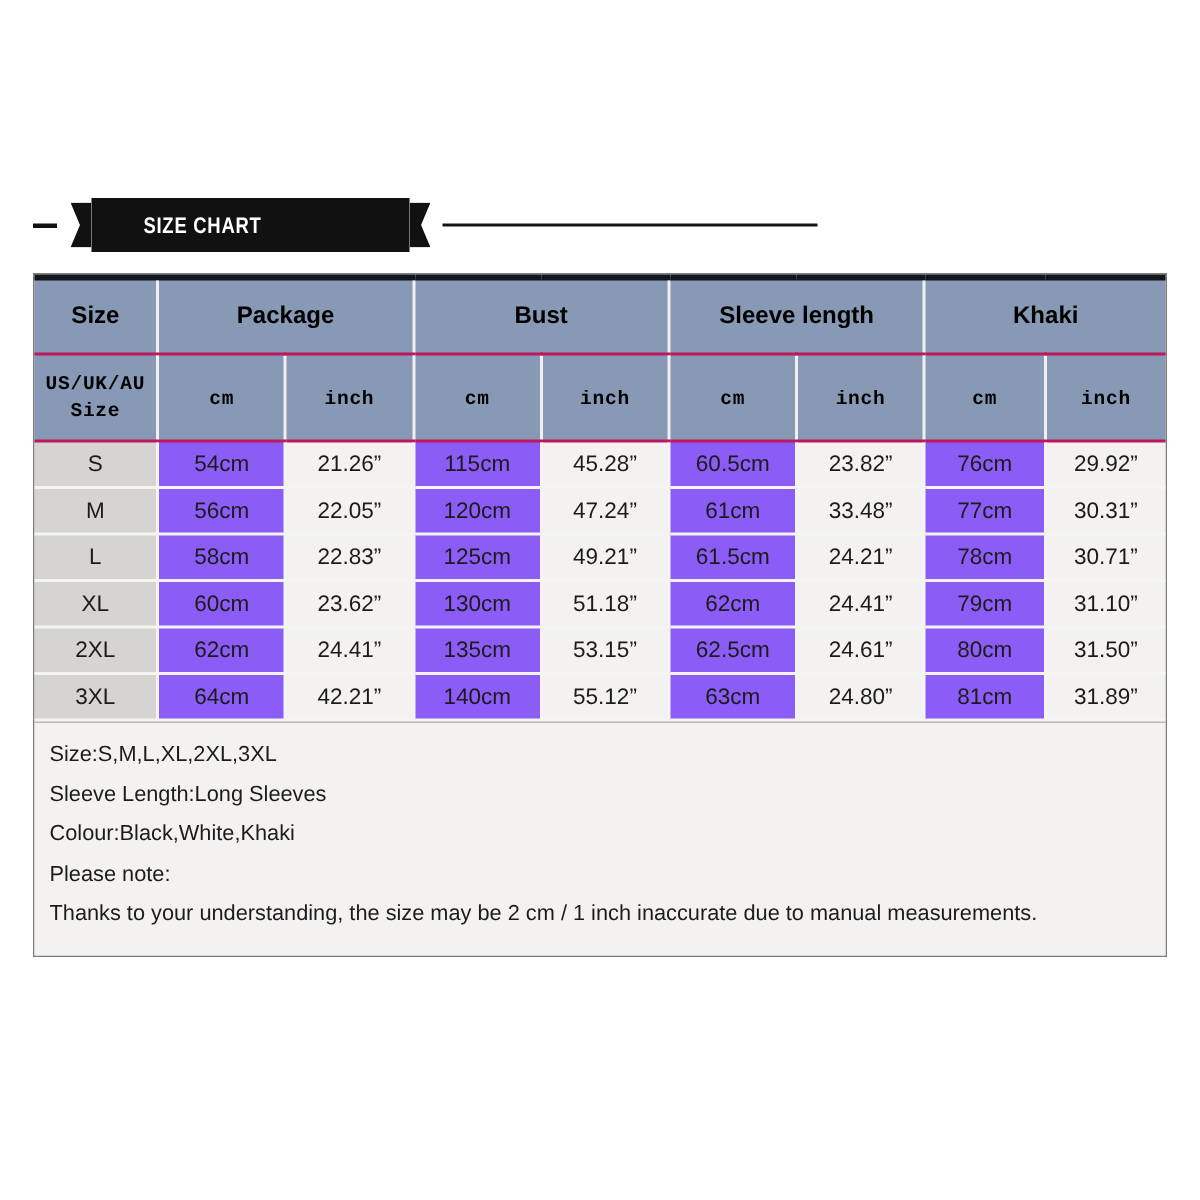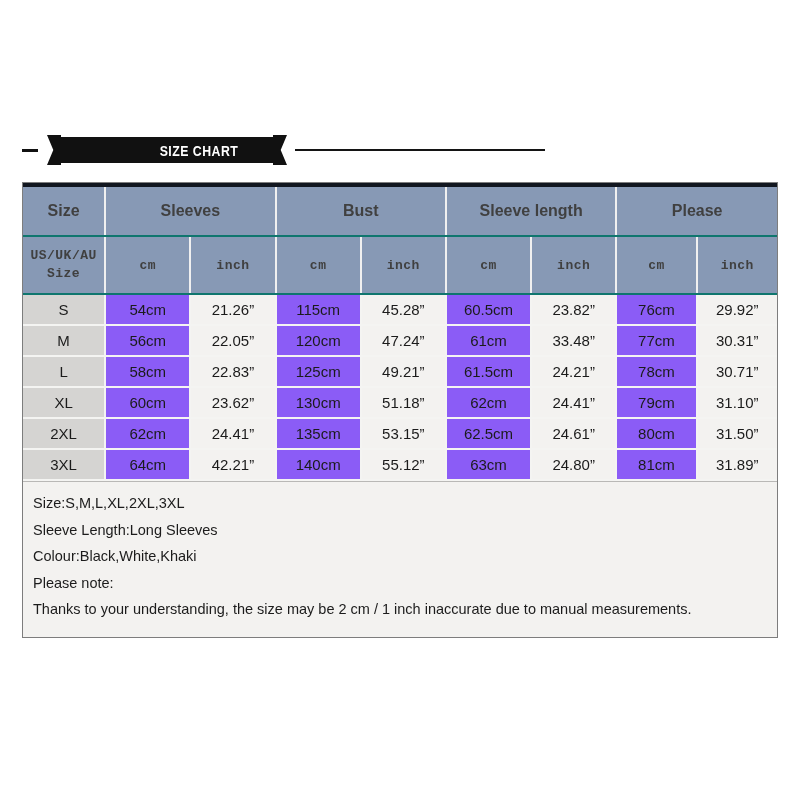--- a/index.html
+++ b/index.html
@@ -45,26 +45,26 @@
     flex: 0 0 auto;
   }
   .ribbon-tail.left {
     clip-path: polygon(0 0, 100% 0, 100% 100%, 0 100%, 45% 50%);
   }
   .ribbon-tail.right {
     clip-path: polygon(0 0, 100% 0, 55% 50%, 100% 100%, 0 100%);
   }
   .ribbon-body {
     background: #111111;
-    height: 26px;
+    height: 36px;
     min-width: 160px;
     padding: 0 26px;
     display: flex;
     align-items: center;
-    justify-content: flex-end;
+    justify-content: flex-start;
     flex: 0 0 auto;
   }
   .ribbon-title {
     color: #ffffff;
     font-size: 15px;
     font-weight: bold;
     letter-spacing: 0.6px;
     transform: scaleX(0.82);
     white-space: nowrap;
     font-family: "Liberation Sans", sans-serif;
@@ -96,23 +96,23 @@
   table.size-table td, table.size-table th {
     padding: 0;
     margin: 0;
     text-align: center;
     vertical-align: middle;
   }
 
   
   .hdr {
     background: #8799b5;
-    color: #404040;
+    color: #000000;
     border-right: 2px solid #f0f0f0;
-    border-bottom: 2px solid #0f766e;
+    border-bottom: 2px solid #be185d;
     font-weight: bold;
   }
   .hdr-top {
     height: 48px;
     font-size: 16px;
     border-top: 4px solid #11161f;
   }
   .hdr-sub {
     height: 56px;
     font-size: 13px;
@@ -190,24 +190,24 @@
         <col style="width:11.3%">
       <col style="width:11.3%">
         <col style="width:11.3%">
       <col style="width:10.65%">
         <col style="width:10.65%">
     </colgroup>
 
     <thead>
       <tr>
         <th class="hdr hdr-top">Size</th>
-        <th class="hdr hdr-top" colspan="2">Sleeves</th>
+        <th class="hdr hdr-top" colspan="2">Package</th>
         <th class="hdr hdr-top" colspan="2">Bust</th>
         <th class="hdr hdr-top" colspan="2">Sleeve length</th>
-        <th class="hdr hdr-top" colspan="2">Please</th>
+        <th class="hdr hdr-top" colspan="2">Khaki</th>
       </tr>
       <tr>
         <th class="hdr hdr-sub hdr-sizecol">
           <div>US/UK/AU</div>
           <div>Size</div>
         </th>
         <th class="hdr hdr-sub">cm</th>
         <th class="hdr hdr-sub">inch</th>
         <th class="hdr hdr-sub">cm</th>
         <th class="hdr hdr-sub">inch</th>

